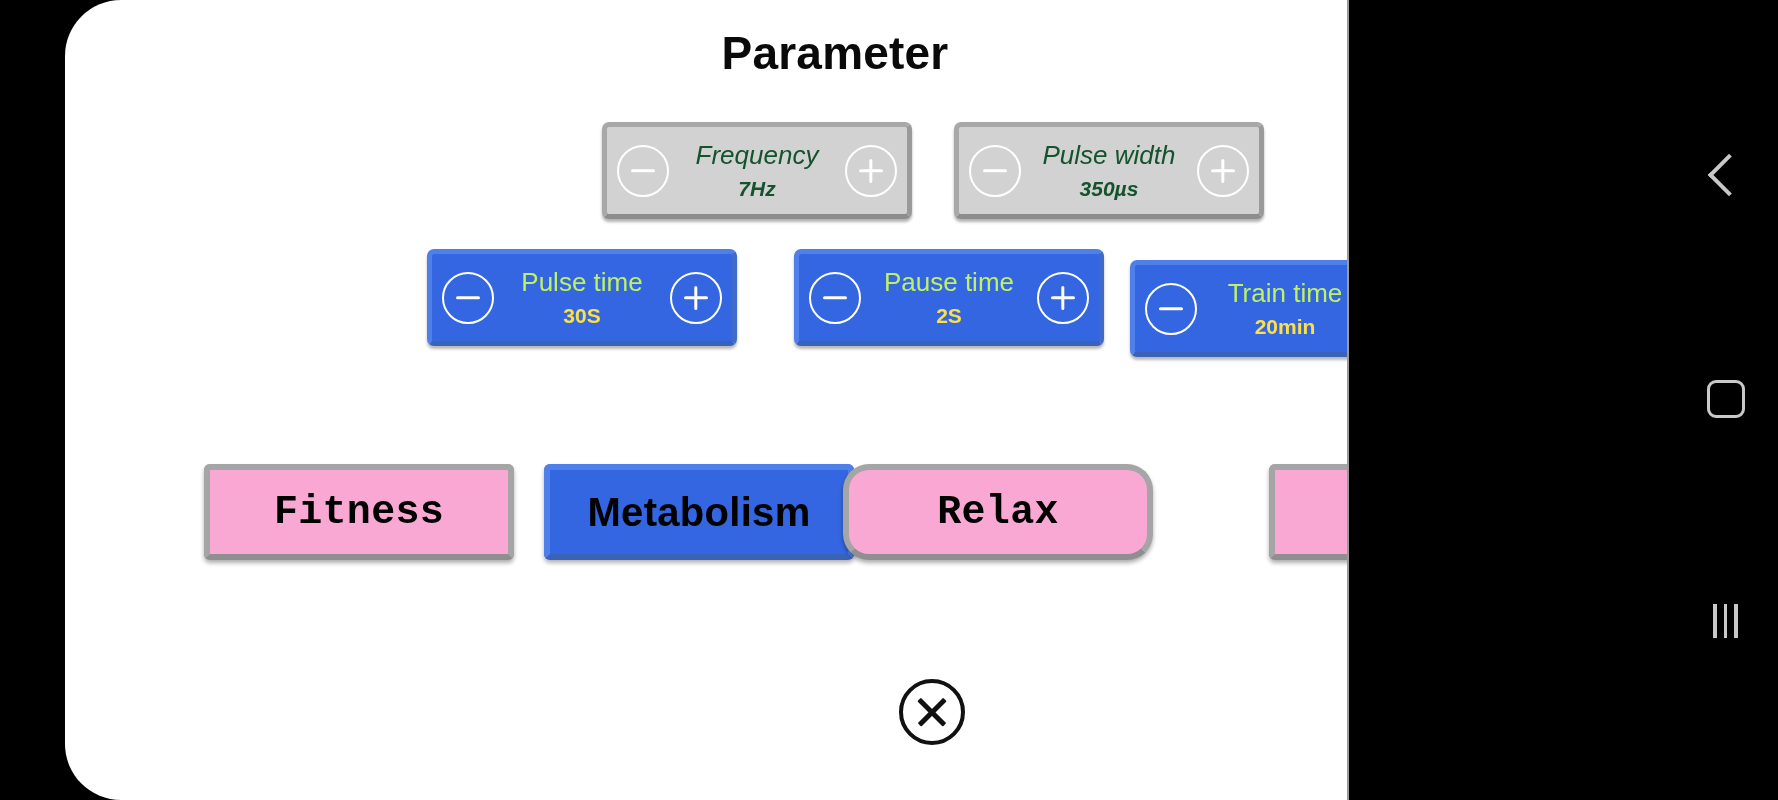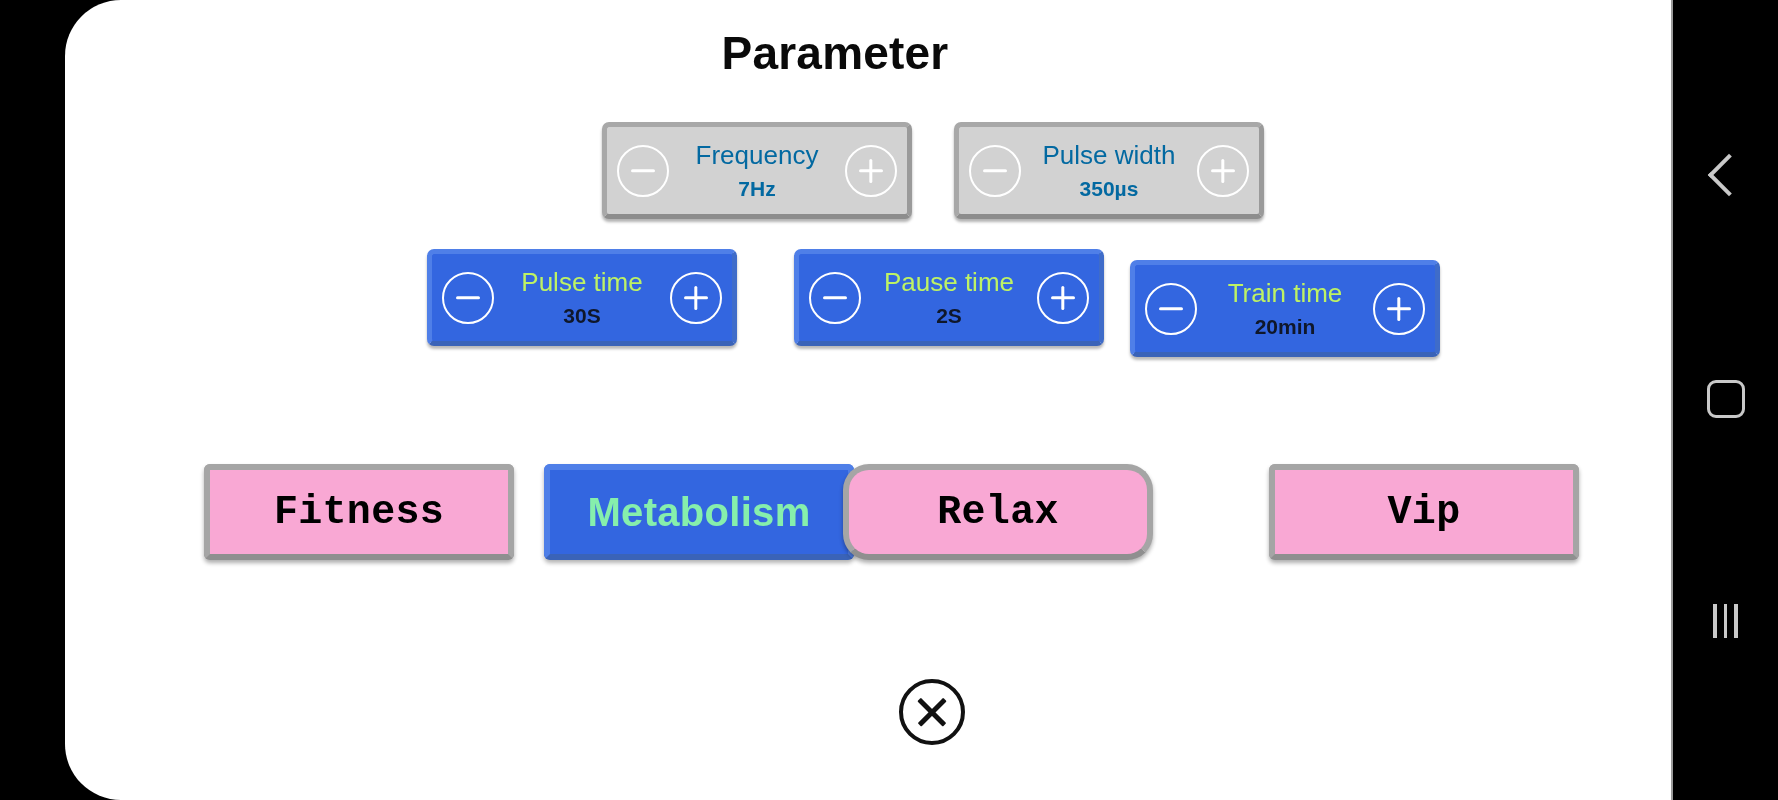--- a/index.html
+++ b/index.html
@@ -20,21 +20,21 @@
     position: absolute;
     inset: 0;
     background: #000000;
   }
 
   
   #app-card {
     position: absolute;
     left: 65px;
     top: 0px;
-    width: 1608px;
+    width: 1284px;
     height: 800px;
     background: #ffffff;
     border-top-left-radius: 56px;
     border-bottom-left-radius: 56px;
     border-right: 2px solid #9a9a9a;
     box-sizing: border-box;
     overflow: hidden;
   }
 
   
@@ -70,21 +70,21 @@
   }
   .stepper .ctl-name {
     font-size: 26px;
     font-weight: normal;
     color: #bef264;
     white-space: nowrap;
   }
   .stepper .ctl-value {
     font-size: 21px;
     font-weight: bold;
-    color: #0f172a;
+    color: #fde047;
     margin-top: 9px;
     white-space: nowrap;
   }
 
   
   .circ {
     width: 48px;
     height: 48px;
     flex: 0 0 48px;
     border-radius: 50%;
@@ -116,21 +116,21 @@
 
   
   .stepper.disabled {
     background: #d2d2d2;
     border: 5px solid #a8a8a8;
     border-bottom-color: #8d8d8d;
     border-right-color: #9a9a9a;
     box-shadow: 0 3px 3px rgba(0,0,0,0.30);
   }
   .stepper.disabled .ctl-name,
-  .stepper.disabled .ctl-value { color: #0369a1; }
+  .stepper.disabled .ctl-value { color: #14532d; font-style: italic; }
   .stepper.disabled .circ { border-color: #ffffff; }
   .stepper.disabled .circ::before,
   .stepper.disabled .circ::after { background: #ffffff; }
 
   
   .stepper.enabled {
     background: #3366e0;
     border: 5px solid #4f7fe8;
     border-bottom-color: #3a63b8;
     border-right-color: #3f6cc9;
@@ -156,21 +156,21 @@
     border: 6px solid #a5a5a5;
     border-bottom-color: #8f8f8f;
     color: #000000;
     box-shadow: 0 3px 4px rgba(0,0,0,0.32);
     font-family: Liberation Mono, monospace;
   }
   .mode-btn.on {
     background: #3366e0;
     border: 6px solid #4f7fe8;
     border-bottom-color: #3a63b8;
-    color: #86efac;
+    color: #000000;
     box-shadow: 0 3px 4px rgba(0,0,0,0.30);
   }
 
   
   #close-button {
     position: absolute;
     left: 834px;
     top: 679px;
     width: 66px;
     height: 66px;

